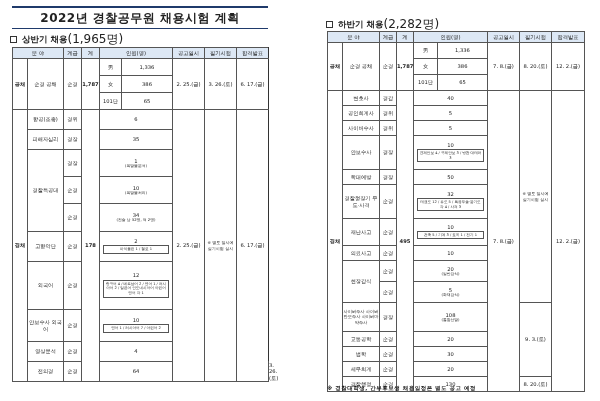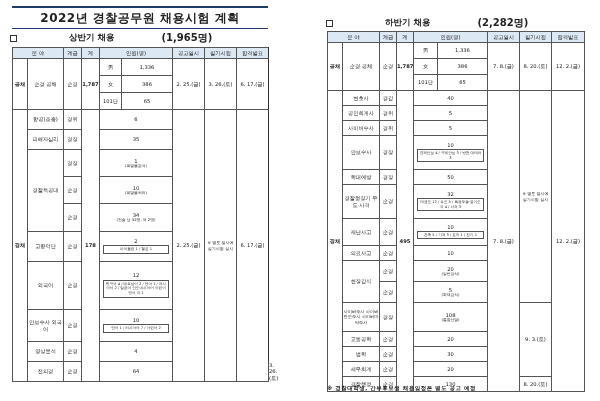--- a/index.html
+++ b/index.html
@@ -1,23 +1,23 @@
 <!DOCTYPE html>
 <html><head>
 <meta charset="utf-8">
 <style>
   * { box-sizing: border-box; margin: 0; padding: 0; }
   html, body { width: 600px; height: 401px; background: #ffffff; overflow: hidden; }
   body { font-family: "DejaVu Sans", "Liberation Sans", sans-serif; color: #222; position: relative; }
   .title-wrap { position: absolute; left: 12px; top: 6px; width: 256px; }
   .title-wrap .rule { height: 2px; background: #1f3a6b; }
   .title { text-align: center; font-size: 12px; font-weight: bold; padding: 2px 0 1px 0; letter-spacing: 0.5px; }
-  .section-head { position: absolute; font-size: 8.5px; font-weight: bold; display: flex; align-items: center; gap: 47px; }
+  .section-head { position: absolute; font-size: 8.5px; font-weight: bold; display: flex; align-items: center; }
   .section-head .box { width: 7px; height: 7px; border: 1px solid #333; margin-right: 5px; display: inline-block; }
-  .section-head .cnt { font-size: 10px; font-weight: bold; }
+  .section-head .cnt { font-size: 12px; font-weight: normal; }
   table { position: absolute; border-collapse: collapse; table-layout: fixed; font-size: 5.2px; }
   td, th { border: 1px solid #555; text-align: center; vertical-align: middle; padding: 0; line-height: 1.2; }
   th { background: #dde8f5; font-weight: normal; height: 11px; font-size: 5.3px; }
   table.outer { border: 1.5px solid #333; }
   .b { font-weight: bold; }
   .sub { font-size: 3.8px; display: block; }
   .inbox { display: block; border: 1px solid #555; margin: 1px 3px; padding: 1px 1px; font-size: 3.6px; line-height: 1.3; }
   .note { font-size: 4px; line-height: 1.3; }
   .footnote { position: absolute; left: 327px; top: 385px; font-size: 5.5px; font-weight: bold; letter-spacing: 0.5px; }
 </style>

